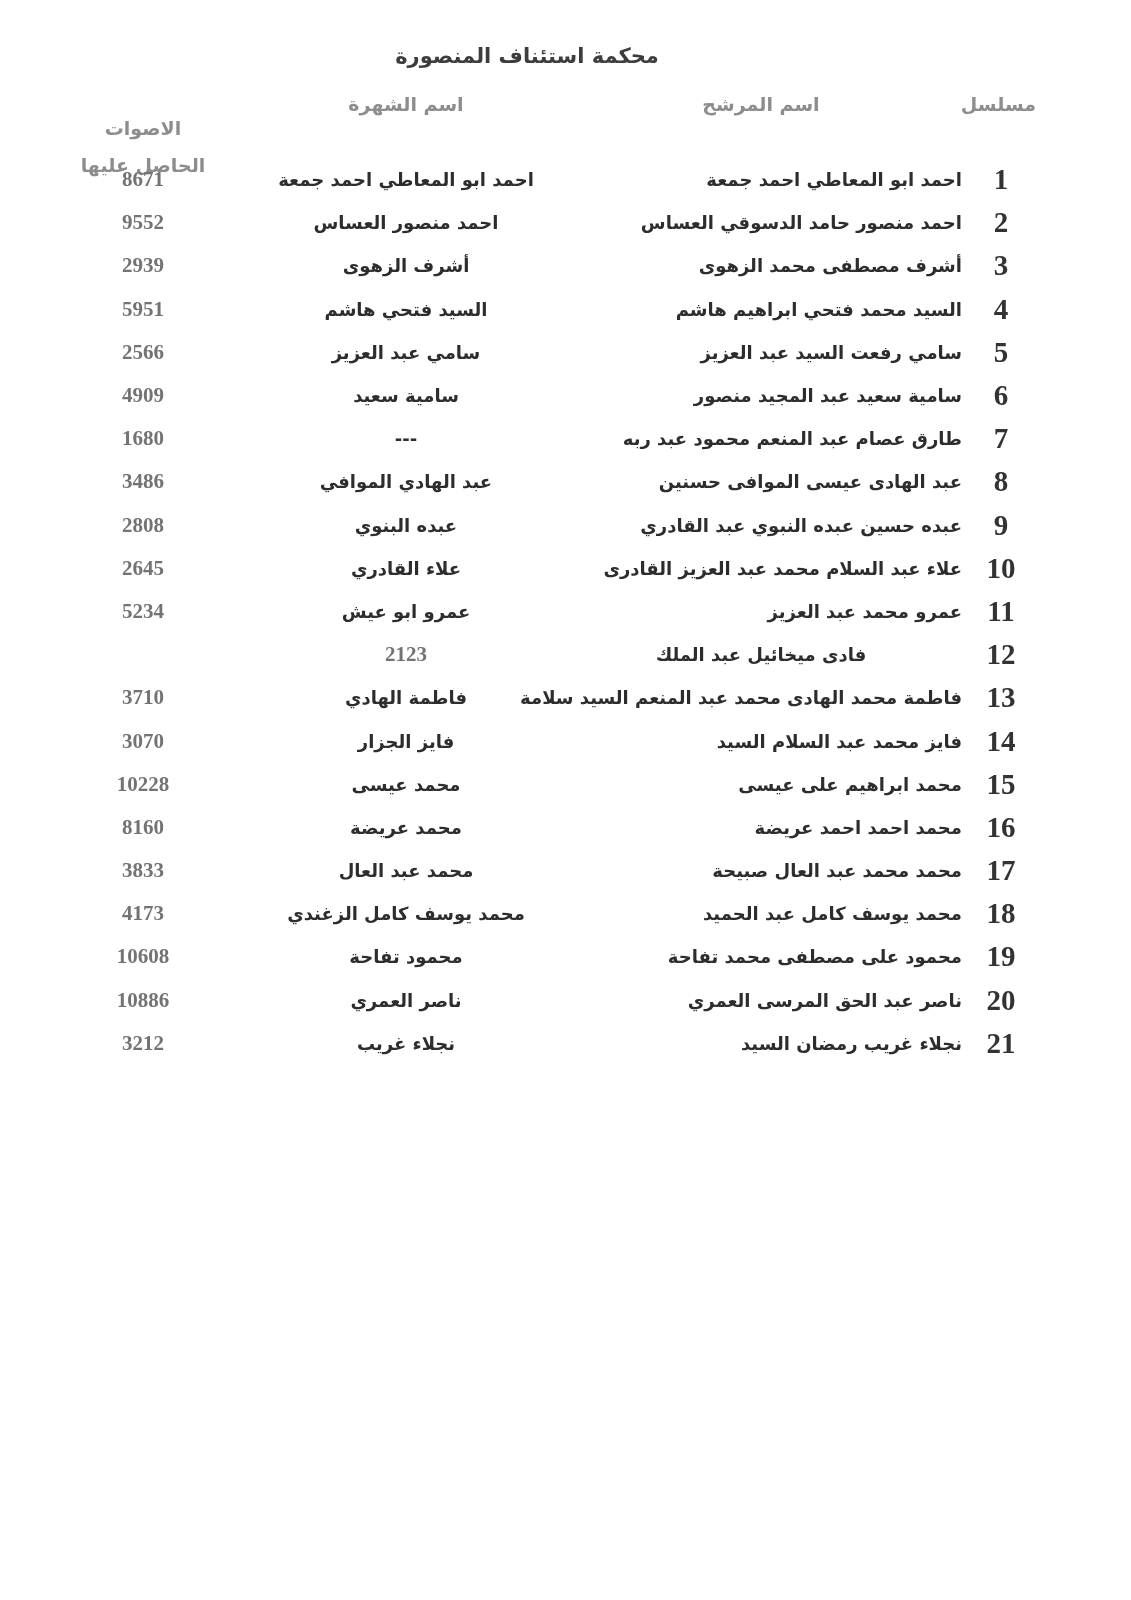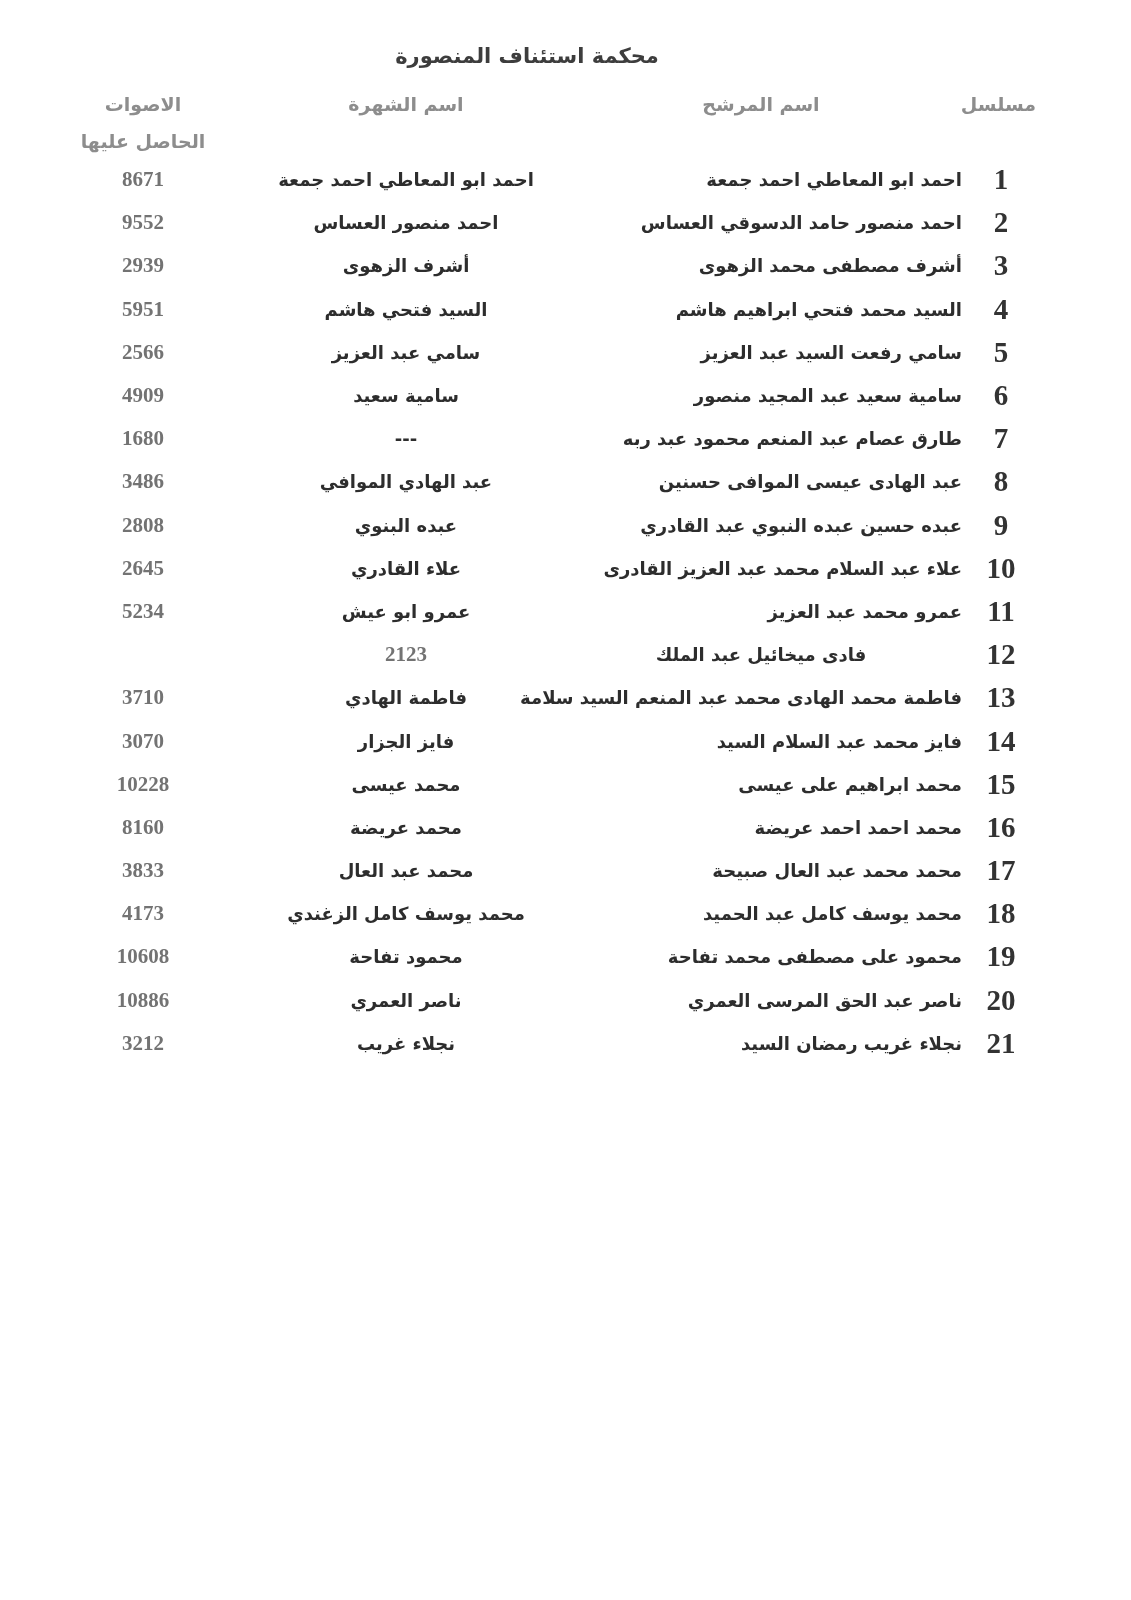--- a/index.html
+++ b/index.html
@@ -17,21 +17,21 @@
     font-size:21px; font-weight:bold; color:#3d3d3d;margin-left:15px;
   }
 
   .grid { direction:rtl; display:grid; grid-template-columns:70px 410px 300px 1fr; }
 
   .table-header {
     position:absolute; top:86px; right:95px; left:30px;
     color:#8d8d8d; font-weight:bold; font-size:19px;
   }
   .table-header .hcell { text-align:center; line-height:37px; white-space:nowrap; }
-  .table-header .hcell.votes-h { line-height:37px; }
+  .table-header .hcell.votes-h { line-height:37px;margin-top:24px; }
 
   .table-rows { position:absolute; top:158px; right:95px; left:30px; }
   .row { height:43.2px; align-items:center; }
   .cell { white-space:nowrap; }
   .cell.serial {
     text-align:center;
     font-family:"Liberation Serif","DejaVu Serif",serif;
     font-size:29px; font-weight:bold; color:#333333; line-height:1;
   }
   .cell.name {

